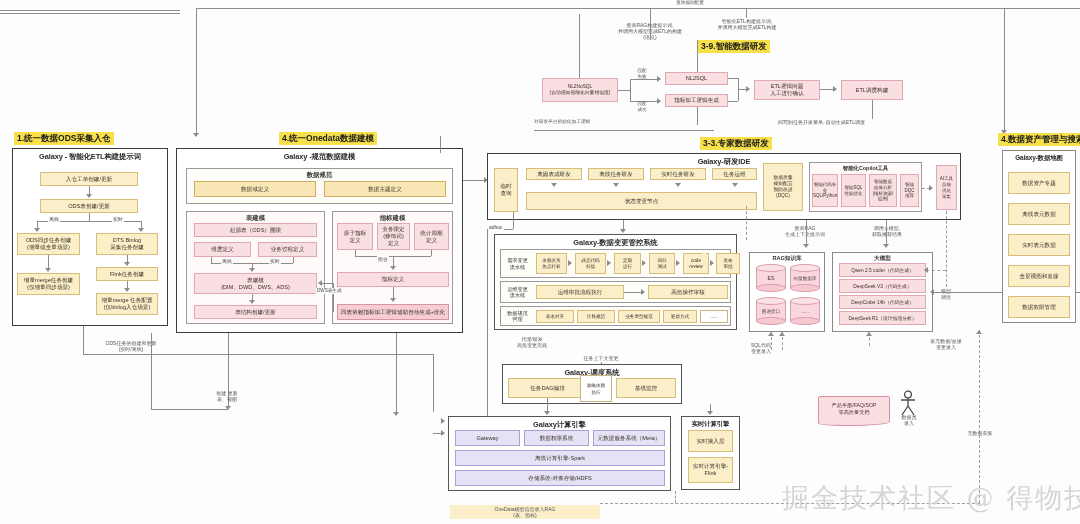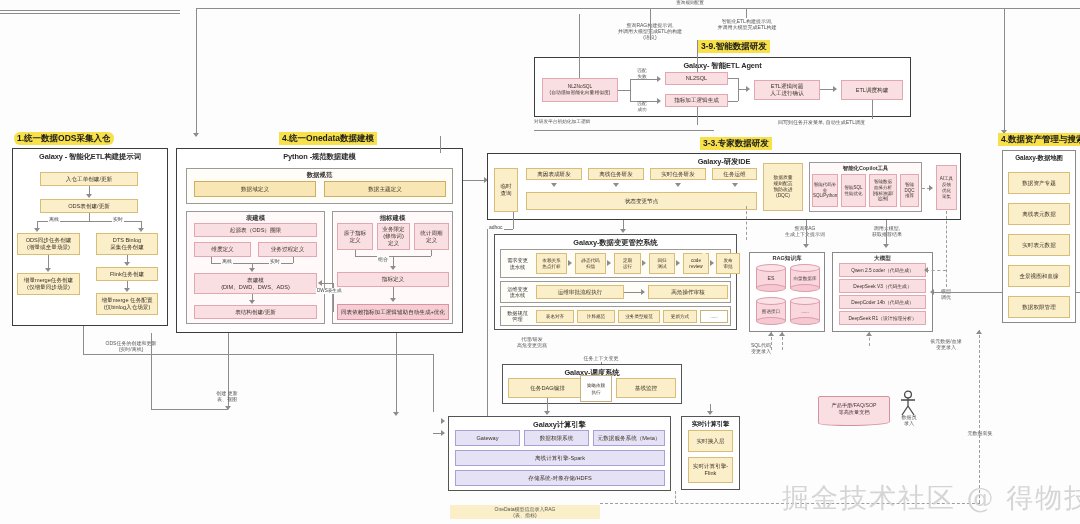--- a/index.html
+++ b/index.html
@@ -115,21 +115,21 @@
   <div class="ar ar-d" style="left:1001px;top:130px;"></div>
 
   <div class="note" style="left:611px;top:22px;width:78px;">查询RAG构建提示词,
 并调用大模型完成ETL的构建
 (语义)</div>
   <div class="note" style="left:704px;top:18px;width:86px;">智能化ETL构建提示词,
 并调用大模型完成ETL构建</div>
   <div class="vl" style="left:650px;top:8px;height:32px;"></div>
   <div class="vl" style="left:746px;top:8px;height:10px;"></div>
 
-  <div class="sec-title" style="left:14px;top:132px;border-radius:6px;">1.统一数据ODS采集入仓</div>
+  <div class="sec-title" style="left:14px;top:132px;">1.统一数据ODS采集入仓</div>
   <div class="panel" style="left:12px;top:148px;width:156px;height:178px;">
     <div class="panel-title">Galaxy - 智能化ETL构建提示词</div>
   </div>
   <div class="box yb" style="left:40px;top:172px;width:98px;height:14px;">入仓工单创建/更新</div>
   <div class="vl" style="left:89px;top:186px;height:9px;"></div>
   <div class="ar ar-d" style="left:86px;top:194px;"></div>
   <div class="box yb" style="left:40px;top:199px;width:98px;height:14px;">ODS表创建/更新</div>
 
   <div class="vl" style="left:89px;top:213px;height:8px;"></div>
   <div class="hl" style="left:37px;top:221px;width:104px;"></div>
@@ -160,21 +160,21 @@
   <div class="vl" style="left:83px;top:326px;height:28px;"></div>
   <div class="hl" style="left:83px;top:354px;width:350px;"></div>
   <div class="note" style="left:95px;top:340px;width:72px;">ODS任务的创建和更新
 (实时/离线)</div>
   <div class="vl" style="left:433px;top:354px;height:58px;"></div>
   <div class="ar ar-r" style="left:441px;top:430px;"></div>
   <div class="hl" style="left:433px;top:433px;width:10px;"></div>
 
   <div class="sec-title" style="left:279px;top:132px;">4.统一Onedata数据建模</div>
   <div class="panel" style="left:176px;top:148px;width:287px;height:185px;">
-    <div class="panel-title">Python -规范数据建模</div>
+    <div class="panel-title">Galaxy -规范数据建模</div>
   </div>
 
   <div class="grp" style="left:186px;top:168px;width:267px;height:36px;">
     <div class="grp-title">数据规范</div>
   </div>
   <div class="box yb2" style="left:194px;top:181px;width:122px;height:16px;">数据域定义</div>
   <div class="box yb2" style="left:324px;top:181px;width:122px;height:16px;">数据主题定义</div>
 
   <div class="grp" style="left:186px;top:211px;width:139px;height:113px;background:#fff9f9;">
     <div class="grp-title">表建模</div>
@@ -229,23 +229,20 @@
   <div class="hl" style="left:151px;top:409px;width:77px;"></div>
 
   <div class="vl" style="left:396px;top:333px;height:80px;"></div>
   <div class="ar ar-d" style="left:393px;top:412px;"></div>
 
   <div class="vl" style="left:440px;top:136px;height:17px;"></div>
   <div class="hl" style="left:463px;top:180px;width:22px;"></div>
   <div class="ar ar-r" style="left:484px;top:177px;"></div>
 
   <div class="sec-title" style="left:698px;top:40px;">3-9.智能数据研发</div>
-  <div class="panel" style="left:534px;top:57px;width:377px;height:60px;">
-    <div class="panel-title">Galaxy- 智能ETL Agent</div>
-  </div>
   <div class="box pb" style="left:542px;top:78px;width:76px;height:24px;white-space:pre-line;font-size:4.8px;line-height:6px;">NL2NoSQL
 (自动感知智能化向量相似度)</div>
   <div class="hl" style="left:618px;top:90px;width:12px;"></div>
   <div class="vl" style="left:630px;top:79px;height:22px;"></div>
   <div class="hl" style="left:630px;top:79px;width:28px;"></div>
   <div class="hl" style="left:630px;top:101px;width:28px;"></div>
   <div class="ar ar-r" style="left:657px;top:76px;"></div>
   <div class="ar ar-r" style="left:657px;top:98px;"></div>
   <div class="note" style="left:629px;top:68px;width:26px;font-size:4.6px;">匹配
 失败</div>

